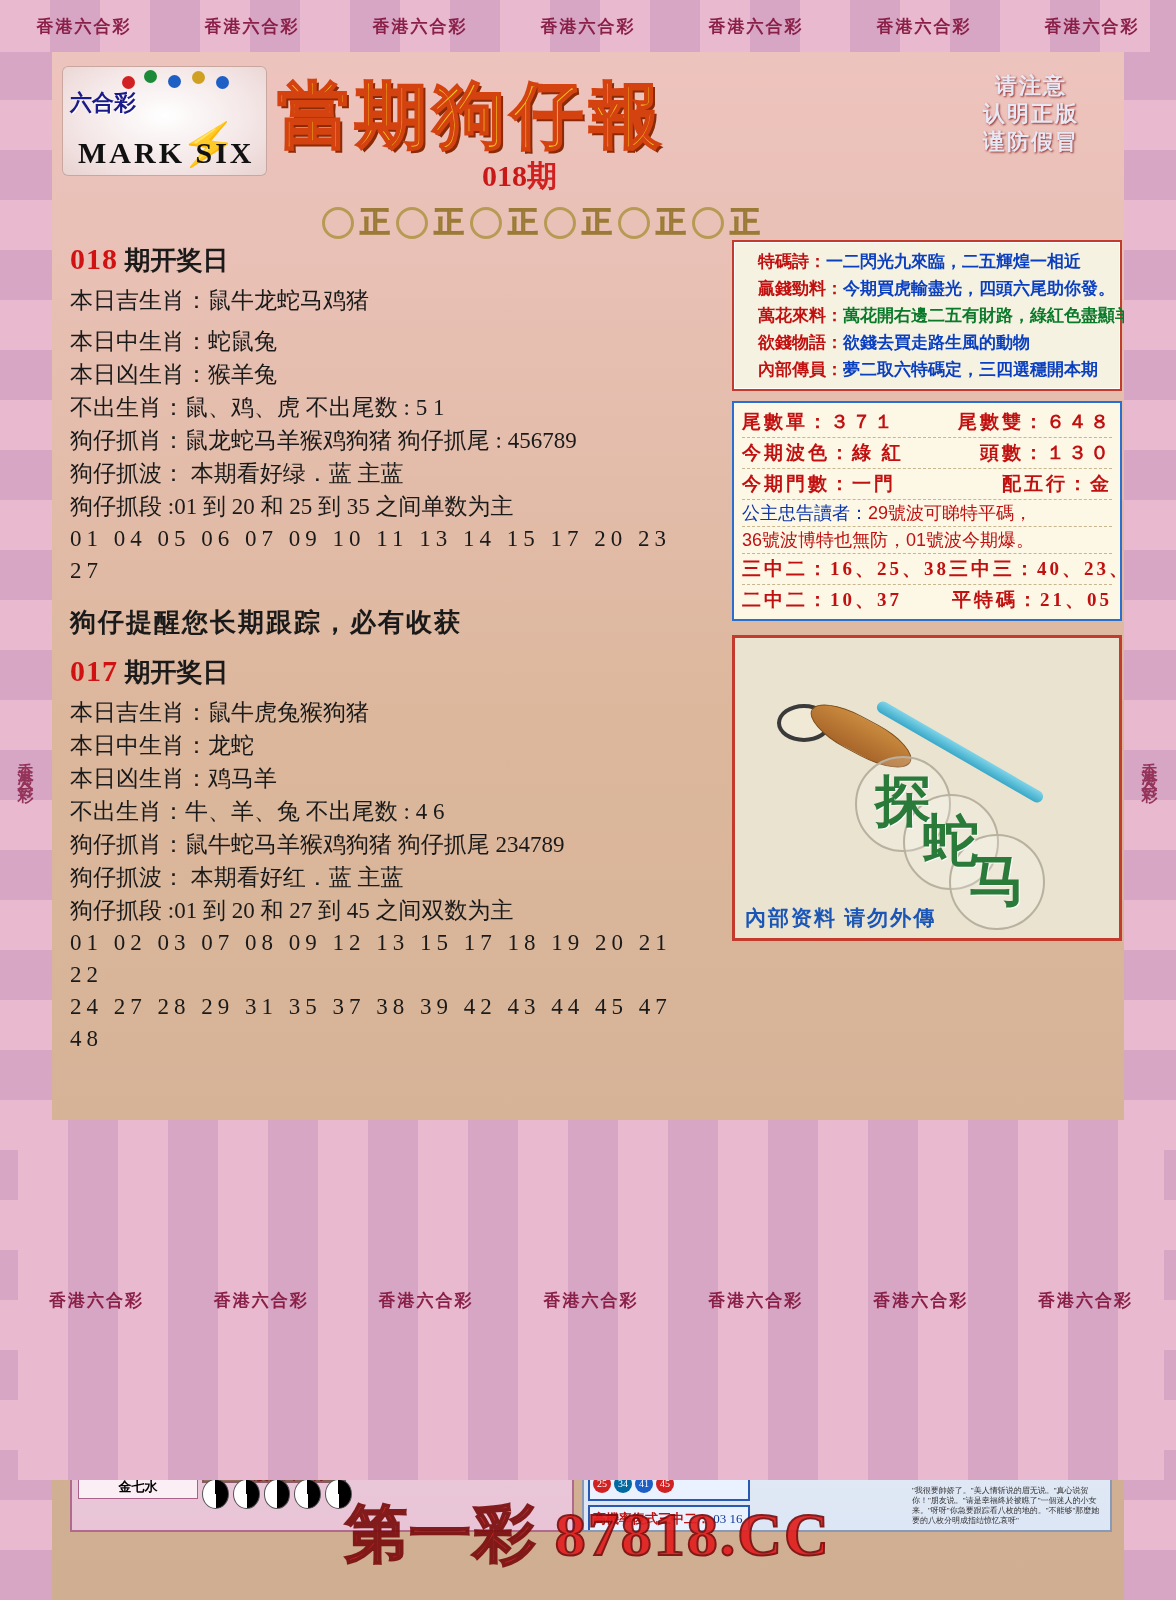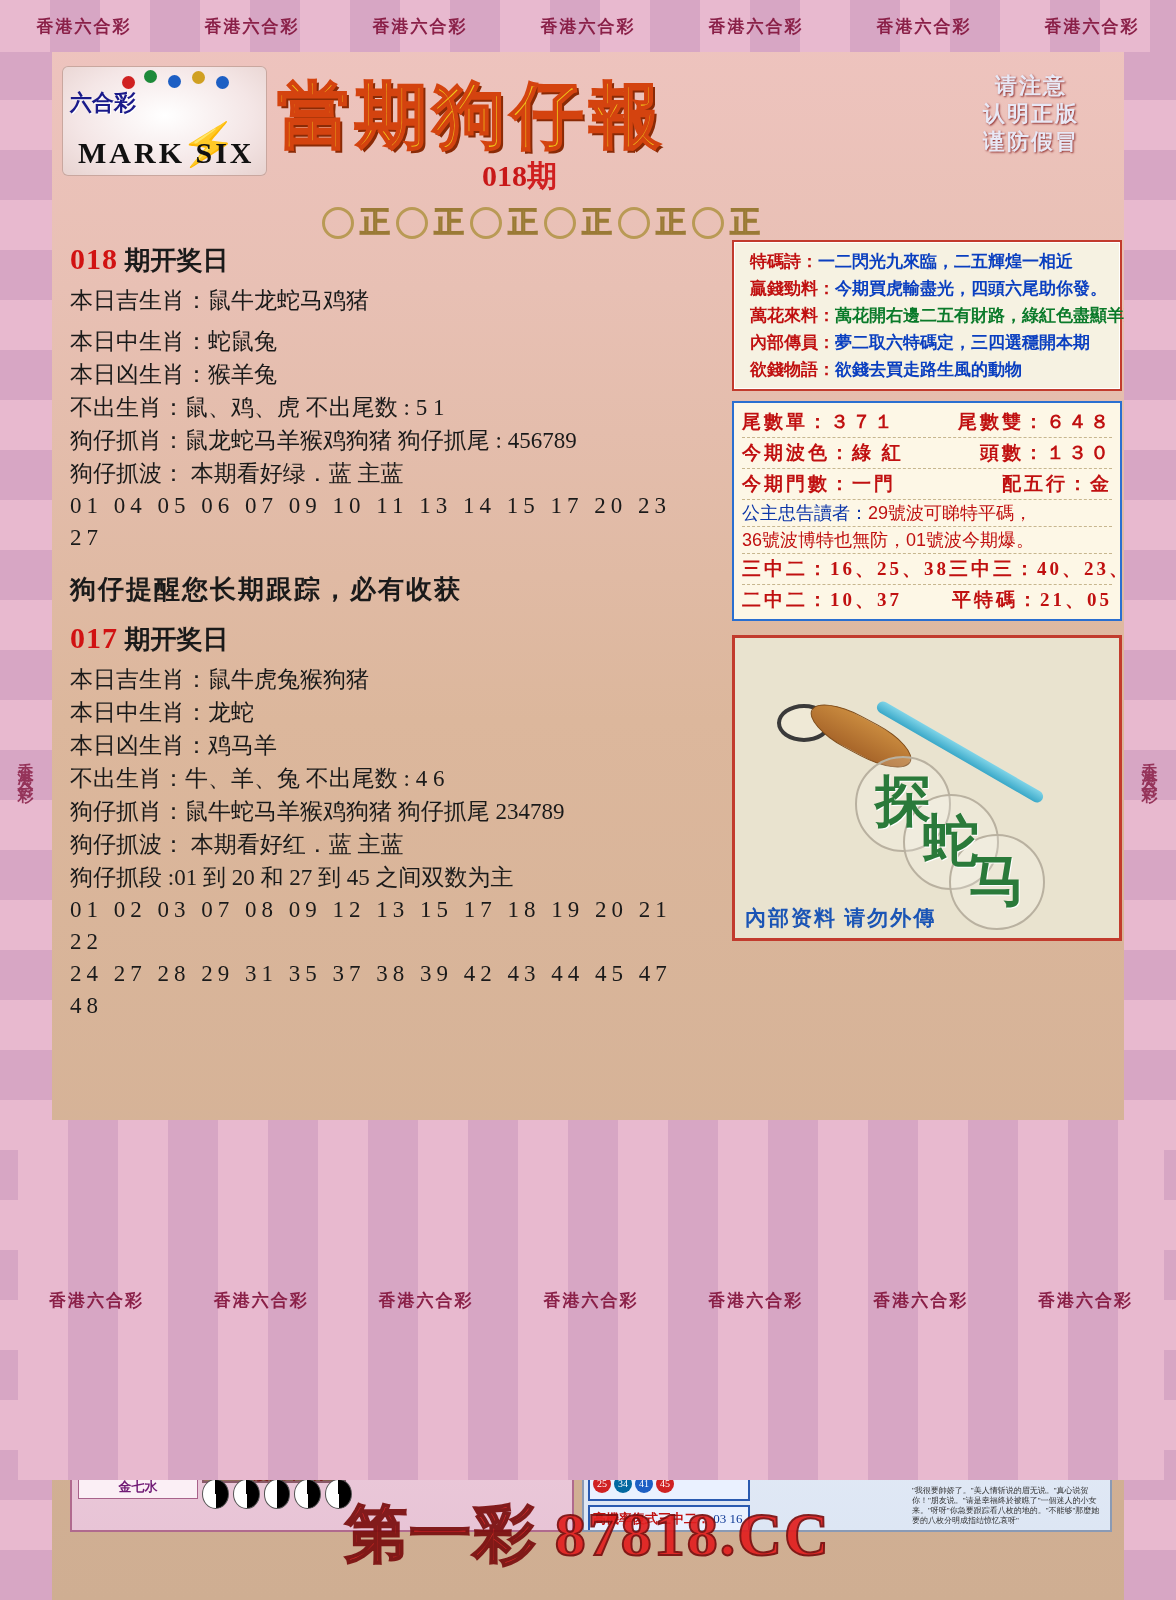--- a/index.html
+++ b/index.html
@@ -138,21 +138,21 @@
     font-size:23px;line-height:32px;letter-spacing:5px;
   }
   .remind{
     font-size:26px;font-weight:bold;margin:18px 0 14px 0;letter-spacing:2px;
   }
   .gap{height:8px;}
   
   .right-col{position:absolute;left:680px;top:8px;width:390px;}
   .box-poem{
     border:2px solid #c23b2d;background:#f6f2e2;
-    padding:6px 16px;
+    padding:6px 24px;
     box-shadow:0 0 0 1px #fff inset;
   }
   .box-poem .prow{
     font-size:17px;line-height:27px;white-space:nowrap;
     font-family:"Liberation Serif",serif;font-weight:bold;
   }
   .box-poem .k{color:#c01010;}
   .box-poem .v{color:#0a3fc0;}
   .box-poem .v2{color:#0a7a2a;}
   .box-stats{
@@ -237,21 +237,21 @@
     color:#7a1a1a;font-size:22px;font-weight:bold;text-align:center;line-height:34px;
     font-family:"Liberation Serif",serif;
   }
   .pA-left{
     position:absolute;left:6px;top:60px;width:120px;
   }
   .smallbox{
     border:1px solid #a8628a;background:#fbeff5;margin-bottom:4px;padding:2px;
     font-size:11px;text-align:center;color:#7a1a4a;font-family:"Liberation Serif",serif;
   }
-  .smallbox b{color:#701a75;font-size:13px;}
+  .smallbox b{color:#000000;font-size:13px;}
   .ballrow{display:flex;gap:3px;justify-content:center;margin:3px 0;flex-wrap:wrap;}
   .ball{
     width:18px;height:18px;border-radius:50%;color:#fff;font-size:10px;
     display:flex;align-items:center;justify-content:center;font-weight:normal;
   }
   .ball.r{background:#d02222}.ball.b{background:#1d5fc4}.ball.g{background:#0369a1}
   .photo{
     position:absolute;border:2px solid #8a5a6a;
     background:linear-gradient(160deg,#6b4a3a,#3a2a26 60%,#8a6a5a);
   }
@@ -412,20 +412,23 @@
         </div>
         <div class="line">
           <span class="lbl">不出生肖：</span><span>鼠、鸡、虎    不出尾数 : 5     1</span>
         </div>
         <div class="line">
           <span class="lbl">狗仔抓肖：</span><span>鼠龙蛇马羊猴鸡狗猪  狗仔抓尾 : 456789</span>
         </div>
         <div class="line">
           <span class="lbl">狗仔抓波：</span><span>                 本期看好绿．蓝  主蓝</span>
         </div>
+        <div class="line">
+          <span class="lbl">狗仔抓段 :</span><span>01 到 20 和 25 到 35 之间单数为主</span>
+        </div>
         <div class="nums">01  04  05  06  07  09  10  11  13  14  15  17  20  23  27</div>
 
         <div class="remind">狗仔提醒您长期跟踪，必有收获</div>
 
         <div class="blk-title">
           <span class="rednum">017</span>
           <span>期开奖日</span>
         </div>
         <div class="line">
           <span class="lbl">本日吉生肖：</span><span>鼠牛虎兔猴狗猪</span>
@@ -458,24 +461,24 @@
           <div class="prow">
             <span class="k">特碼詩：</span><span class="v">一二閃光九來臨，二五輝煌一相近</span>
           </div>
           <div class="prow">
             <span class="k">贏錢勁料：</span><span class="v">今期買虎輸盡光，四頭六尾助你發。</span>
           </div>
           <div class="prow">
             <span class="k">萬花來料：</span><span class="v2">萬花開右邊二五有財路，綠紅色盡顯羊藏狗尾</span>
           </div>
           <div class="prow">
+            <span class="k">欲錢物語：</span><span class="v">欲錢去買走路生風的動物</span>
+          </div>
+          <div class="prow">
             <span class="k">內部傳員：</span><span class="v">夢二取六特碼定，三四選穩開本期</span>
-          </div>
-          <div class="prow">
-            <span class="k">欲錢物語：</span><span class="v">欲錢去買走路生風的動物</span>
           </div>
         </div>
 
         <div class="box-stats">
           <div class="srow">
             <span class="val">尾數單：３７１</span>
             <span class="val">尾數雙：６４８</span>
           </div>
           <div class="srow">
             <span class="val">今期波色：綠 紅</span>

